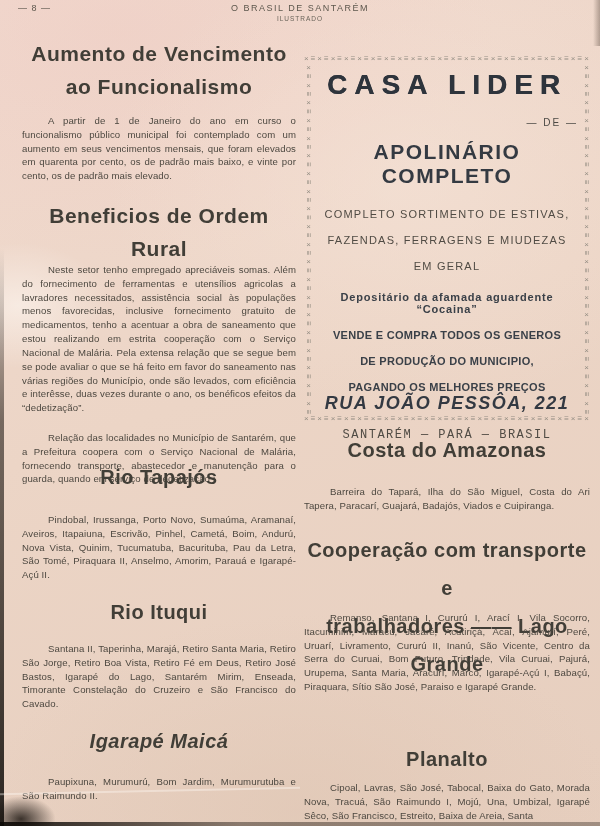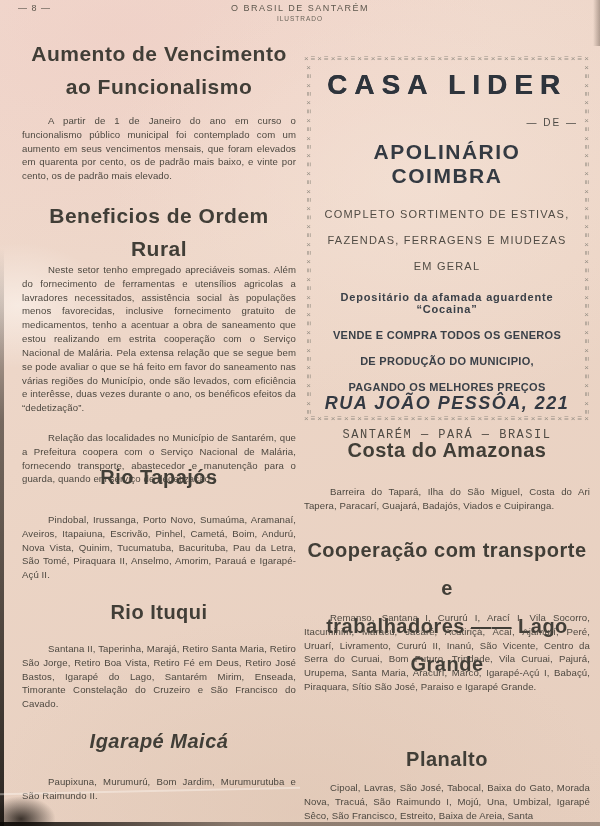--- a/index.html
+++ b/index.html
@@ -119,21 +119,21 @@
 <div class="col" style="left:304px;top:0;width:286px;height:826px;">
 
   <div class="ad-box">
     <div class="ad-border top">×≡×≡×≡×≡×≡×≡×≡×≡×≡×≡×≡×≡×≡×≡×≡×≡×≡×≡×≡×≡×≡×≡×≡×≡×≡×≡×≡×≡×≡×≡×</div>
     <div class="ad-border bottom">×≡×≡×≡×≡×≡×≡×≡×≡×≡×≡×≡×≡×≡×≡×≡×≡×≡×≡×≡×≡×≡×≡×≡×≡×≡×≡×≡×≡×≡×≡×</div>
     <div class="ad-border left">×≡×≡×≡×≡×≡×≡×≡×≡×≡×≡×≡×≡×≡×≡×≡×≡×≡×≡×≡×≡×≡×≡×≡×≡×≡×≡×≡×≡×≡×≡×</div>
     <div class="ad-border right">×≡×≡×≡×≡×≡×≡×≡×≡×≡×≡×≡×≡×≡×≡×≡×≡×≡×≡×≡×≡×≡×≡×≡×≡×≡×≡×≡×≡×≡×≡×</div>
     <div class="ad-content">
       <div class="ad-title">CASA LIDER</div>
       <div class="ad-de">— DE —</div>
-      <div class="ad-owner">APOLINÁRIO COIMBRA</div>
+      <div class="ad-owner">APOLINÁRIO COMPLETO</div>
       <div class="ad-line first">COMPLETO SORTIMENTO DE ESTIVAS,</div>
       <div class="ad-line">FAZENDAS, FERRAGENS E MIUDEZAS</div>
       <div class="ad-line">EM GERAL</div>
       <div class="ad-bold spaced">Depositário da afamada aguardente “Cocaina”</div>
       <div class="ad-bold">VENDE E COMPRA TODOS OS GENEROS</div>
       <div class="ad-bold">DE PRODUÇÃO DO MUNICIPIO,</div>
       <div class="ad-bold">PAGANDO OS MELHORES PREÇOS</div>
       <div class="ad-address">RUA JOÃO PESSÔA, 221</div>
       <div class="ad-city">SANTARÉM — PARÁ — BRASIL</div>
     </div>

